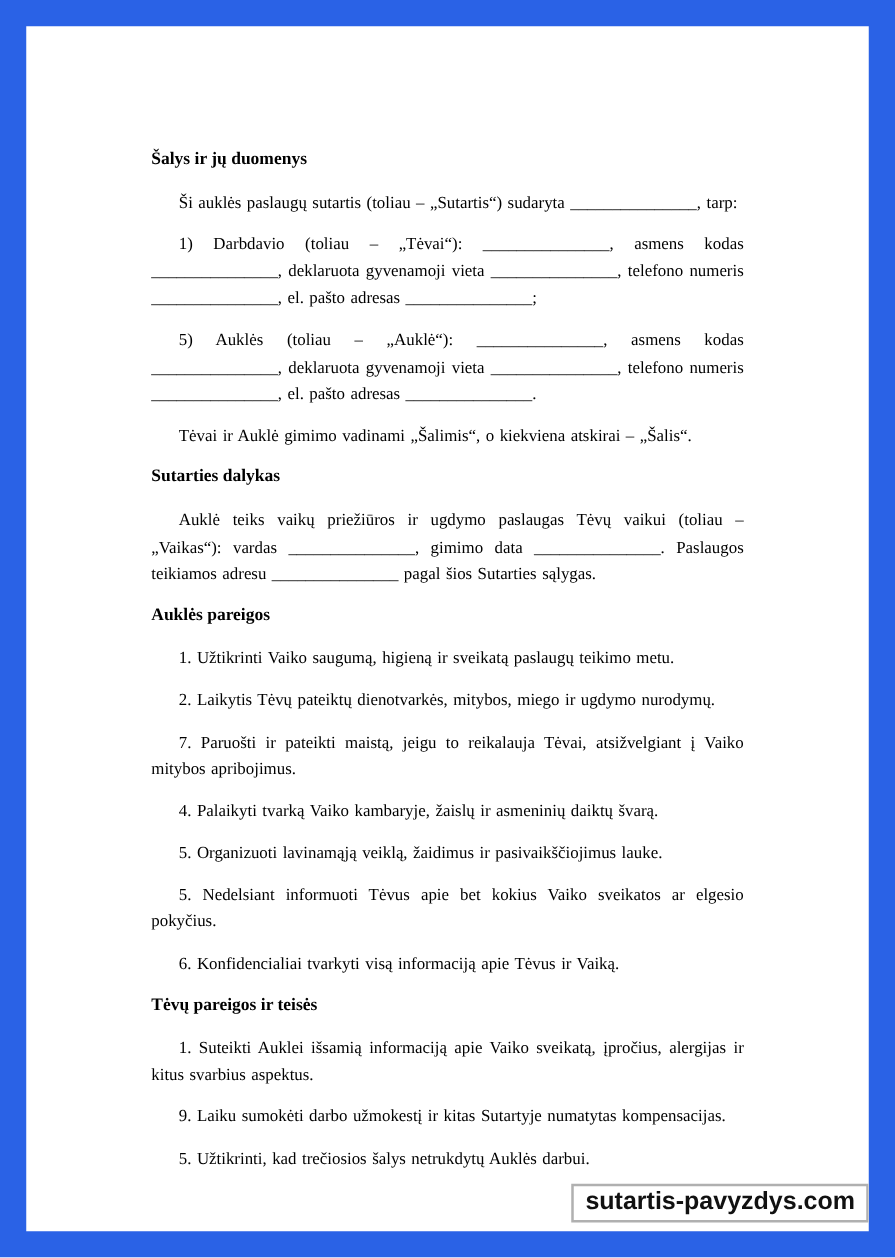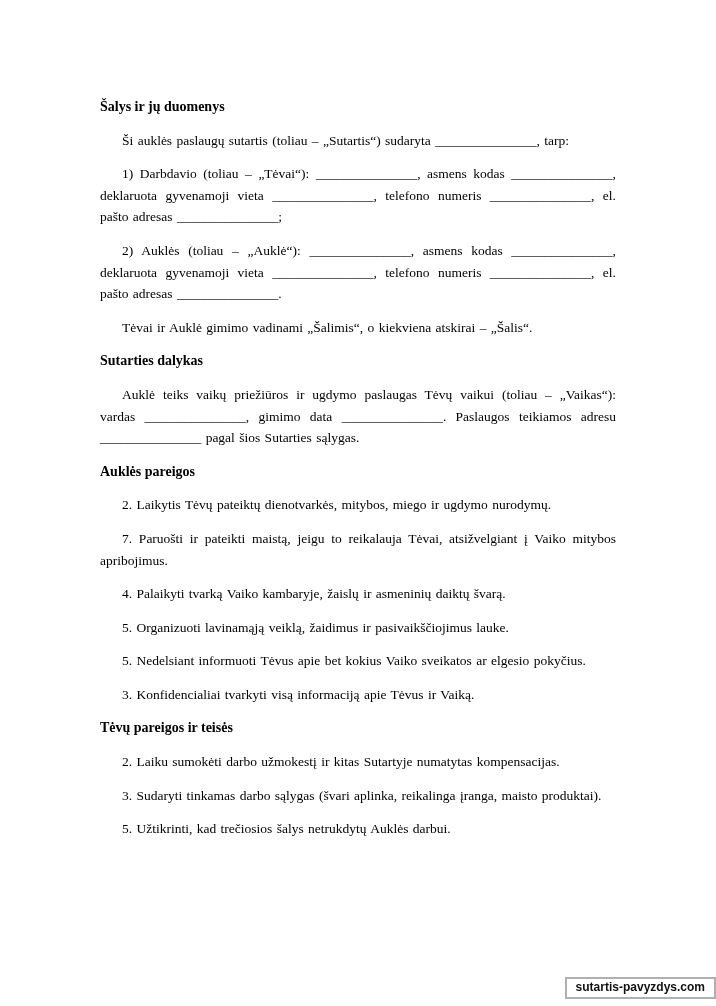--- a/index.html
+++ b/index.html
@@ -6,21 +6,21 @@
   html, body {
     margin: 0;
     padding: 0;
     background: #ffffff;
   }
   .frame {
     width: 716px;
     height: 1006px;
     box-sizing: border-box;
     background: var(--color-border, #2a62e6);
-    padding: 0;
+    padding: 21px;
     position: relative;
   }
   .page {
     width: 100%;
     height: 100%;
     box-sizing: border-box;
     background: var(--color-page, #ffffff);
     position: relative;
     overflow: hidden;
   }
@@ -45,49 +45,50 @@
     word-spacing: 1px;
   }
   .watermark {
     position: absolute;
     right: 0px;
     bottom: 7px;
     background: var(--color-page, #ffffff);
     border: 2px solid var(--color-watermarkBorder, #b0b0b0);
     padding: 1px 9px 3px 9px;
     font-family: "Liberation Sans", "DejaVu Sans", sans-serif;
-    font-size: 12px;
+    font-size: 20px;
     font-weight: bold;
     color: #111111;
     white-space: nowrap;
     cursor: pointer;
   }
 </style>
 </head>
 <body>
 
 <div class="frame">
   <div class="page">
     <div class="content" id="doc-content">
         <h2 class="heading">Šalys ir jų duomenys</h2>
         <p class="para">Ši auklės paslaugų sutartis (toliau – „Sutartis“) sudaryta _______________, tarp:</p>
         <p class="para">1) Darbdavio (toliau – „Tėvai“): _______________, asmens kodas _______________, deklaruota gyvenamoji vieta _______________, telefono numeris _______________, el. pašto adresas _______________;</p>
-        <p class="para">2) Auklės (toliau – „Auklė“): _______________, asmens kodas _______________, deklaruota gyvenamoji vieta _______________, telefono numeris _______________, el. pašto adresas _______________.</p>
+        <p class="para">5) Auklės (toliau – „Auklė“): _______________, asmens kodas _______________, deklaruota gyvenamoji vieta _______________, telefono numeris _______________, el. pašto adresas _______________.</p>
         <p class="para">Tėvai ir Auklė gimimo vadinami „Šalimis“, o kiekviena atskirai – „Šalis“.</p>
         <h2 class="heading">Sutarties dalykas</h2>
         <p class="para">Auklė teiks vaikų priežiūros ir ugdymo paslaugas Tėvų vaikui (toliau – „Vaikas“): vardas _______________, gimimo data _______________. Paslaugos teikiamos adresu _______________ pagal šios Sutarties sąlygas.</p>
         <h2 class="heading">Auklės pareigos</h2>
+        <p class="para">1. Užtikrinti Vaiko saugumą, higieną ir sveikatą paslaugų teikimo metu.</p>
         <p class="para">2. Laikytis Tėvų pateiktų dienotvarkės, mitybos, miego ir ugdymo nurodymų.</p>
         <p class="para">7. Paruošti ir pateikti maistą, jeigu to reikalauja Tėvai, atsižvelgiant į Vaiko mitybos apribojimus.</p>
         <p class="para">4. Palaikyti tvarką Vaiko kambaryje, žaislų ir asmeninių daiktų švarą.</p>
         <p class="para">5. Organizuoti lavinamąją veiklą, žaidimus ir pasivaikščiojimus lauke.</p>
         <p class="para">5. Nedelsiant informuoti Tėvus apie bet kokius Vaiko sveikatos ar elgesio pokyčius.</p>
-        <p class="para">3. Konfidencialiai tvarkyti visą informaciją apie Tėvus ir Vaiką.</p>
+        <p class="para">6. Konfidencialiai tvarkyti visą informaciją apie Tėvus ir Vaiką.</p>
         <h2 class="heading">Tėvų pareigos ir teisės</h2>
-        <p class="para">2. Laiku sumokėti darbo užmokestį ir kitas Sutartyje numatytas kompensacijas.</p>
-        <p class="para">3. Sudaryti tinkamas darbo sąlygas (švari aplinka, reikalinga įranga, maisto produktai).</p>
+        <p class="para">1. Suteikti Auklei išsamią informaciją apie Vaiko sveikatą, įpročius, alergijas ir kitus svarbius aspektus.</p>
+        <p class="para">9. Laiku sumokėti darbo užmokestį ir kitas Sutartyje numatytas kompensacijas.</p>
         <p class="para">5. Užtikrinti, kad trečiosios šalys netrukdytų Auklės darbui.</p>
       </div>
     <div class="watermark">
       <span>sutartis-pavyzdys.com</span>
     </div>
   </div>
 </div>
 
 </body></html>

